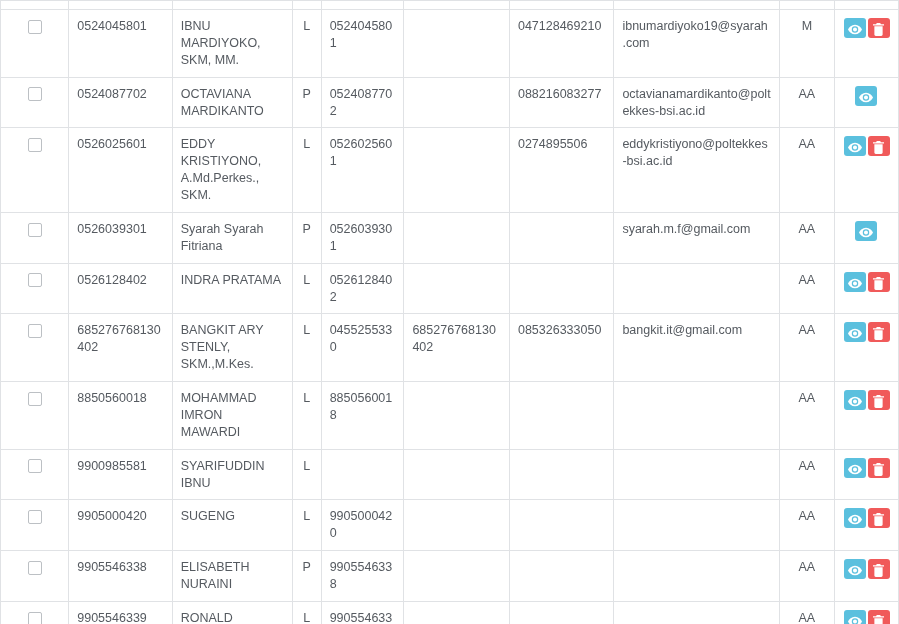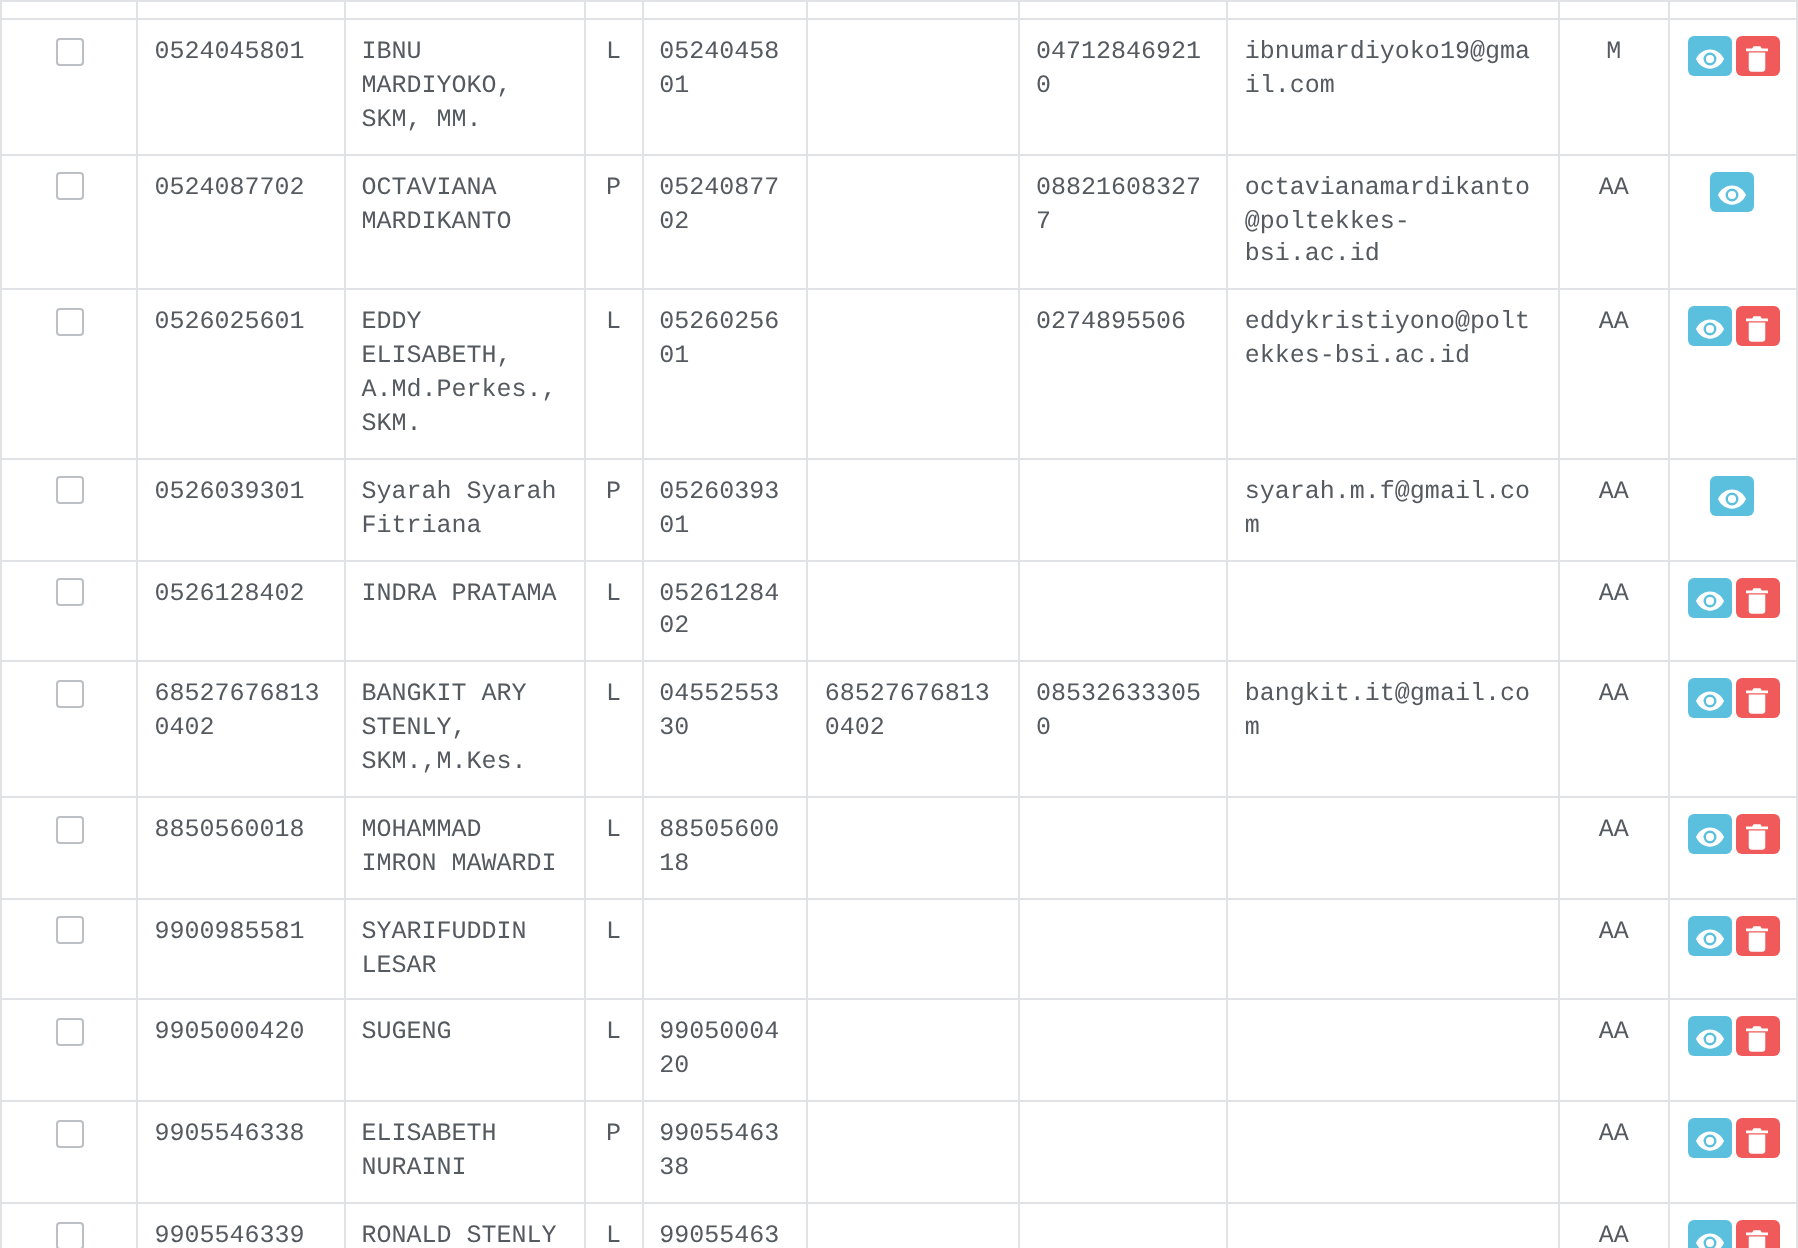--- a/index.html
+++ b/index.html
@@ -13,21 +13,20 @@
     overflow: hidden;
     font-family: "Liberation Sans", sans-serif;
     font-size: 12.5px;
     color: #555a60;
   }
   .table-wrap {
     width: 899px;
     height: 624px;
     overflow: hidden;
     position: relative;
-    font-family: Liberation Mono, monospace;
   }
   table.data-table {
     border-collapse: collapse;
     width: 899px;
     table-layout: fixed;
   }
   table.data-table td {
     border: 1px solid #e0e2e5;
     padding: 8px 8px;
     vertical-align: top;
@@ -133,21 +132,21 @@
           <td>
             <span class="cell-text">0524045801</span>
           </td>
           <td>
             <span class="cell-text"></span>
           </td>
           <td>
             <span class="cell-text">047128469210</span>
           </td>
           <td>
-            <span class="cell-text">ibnumardiyoko19@gmail.com</span>
+            <span class="cell-text">ibnumardiyoko19@syarah.com</span>
           </td>
           <td class="cell-status">
             <span class="cell-text">M</span>
           </td>
           <td class="cell-actions"><button class="btn btn-view" style="background: rgb(91, 192, 222);"><svg width="14" height="11" viewBox="0 0 16 11" xmlns="http://www.w3.org/2000/svg">
                 <path d="M8 0C4.2 0 1.2 2.6 0 5.5 1.2 8.4 4.2 11 8 11s6.8-2.6 8-5.5C14.8 2.6 11.8 0 8 0zm0 9.2a3.7 3.7 0 1 1 0-7.4 3.7 3.7 0 0 1 0 7.4zm0-6a2.3 2.3 0 1 0 0 4.6 2.3 2.3 0 0 0 0-4.6z" fill="#ffffff"></path>
               </svg></button><button class="btn btn-delete" style="background: rgb(240, 90, 90);"><svg width="11" height="13" viewBox="0 0 12 14" xmlns="http://www.w3.org/2000/svg">
                 <path d="M1.5 12.5c0 .8.7 1.5 1.5 1.5h6c.8 0 1.5-.7 1.5-1.5V3.5h-9v9zM12 1.25H8.62L7.87 0H4.12l-.75 1.25H0v1.5h12v-1.5z" fill="#ffffff"></path>
               </svg></button></td>
         </tr>
@@ -180,21 +179,21 @@
           <td class="cell-actions"><button class="btn btn-view" style="background: rgb(91, 192, 222);"><svg width="14" height="11" viewBox="0 0 16 11" xmlns="http://www.w3.org/2000/svg">
                 <path d="M8 0C4.2 0 1.2 2.6 0 5.5 1.2 8.4 4.2 11 8 11s6.8-2.6 8-5.5C14.8 2.6 11.8 0 8 0zm0 9.2a3.7 3.7 0 1 1 0-7.4 3.7 3.7 0 0 1 0 7.4zm0-6a2.3 2.3 0 1 0 0 4.6 2.3 2.3 0 0 0 0-4.6z" fill="#ffffff"></path>
               </svg></button></td>
         </tr>
         <tr>
           <td class="cell-check"><span class="row-checkbox"></span></td>
           <td>
             <span class="cell-text">0526025601</span>
           </td>
           <td>
-            <span class="cell-text">EDDY ELISABETH, A.Md.Perkes., SKM.</span>
+            <span class="cell-text">EDDY KRISTIYONO, A.Md.Perkes., SKM.</span>
           </td>
           <td class="cell-gender">
             <span class="cell-text">L</span>
           </td>
           <td>
             <span class="cell-text">0526025601</span>
           </td>
           <td>
             <span class="cell-text"></span>
           </td>
@@ -338,21 +337,21 @@
               </svg></button><button class="btn btn-delete" style="background: rgb(240, 90, 90);"><svg width="11" height="13" viewBox="0 0 12 14" xmlns="http://www.w3.org/2000/svg">
                 <path d="M1.5 12.5c0 .8.7 1.5 1.5 1.5h6c.8 0 1.5-.7 1.5-1.5V3.5h-9v9zM12 1.25H8.62L7.87 0H4.12l-.75 1.25H0v1.5h12v-1.5z" fill="#ffffff"></path>
               </svg></button></td>
         </tr>
         <tr>
           <td class="cell-check"><span class="row-checkbox"></span></td>
           <td>
             <span class="cell-text">9900985581</span>
           </td>
           <td>
-            <span class="cell-text">SYARIFUDDIN LESAR</span>
+            <span class="cell-text">SYARIFUDDIN IBNU</span>
           </td>
           <td class="cell-gender">
             <span class="cell-text">L</span>
           </td>
           <td>
             <span class="cell-text"></span>
           </td>
           <td>
             <span class="cell-text"></span>
           </td>

